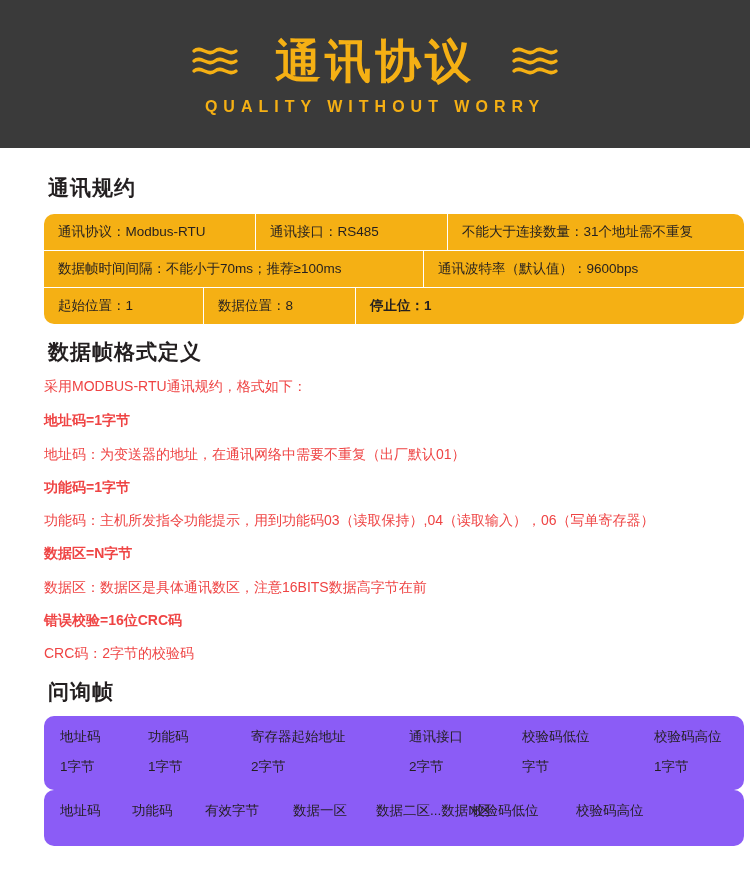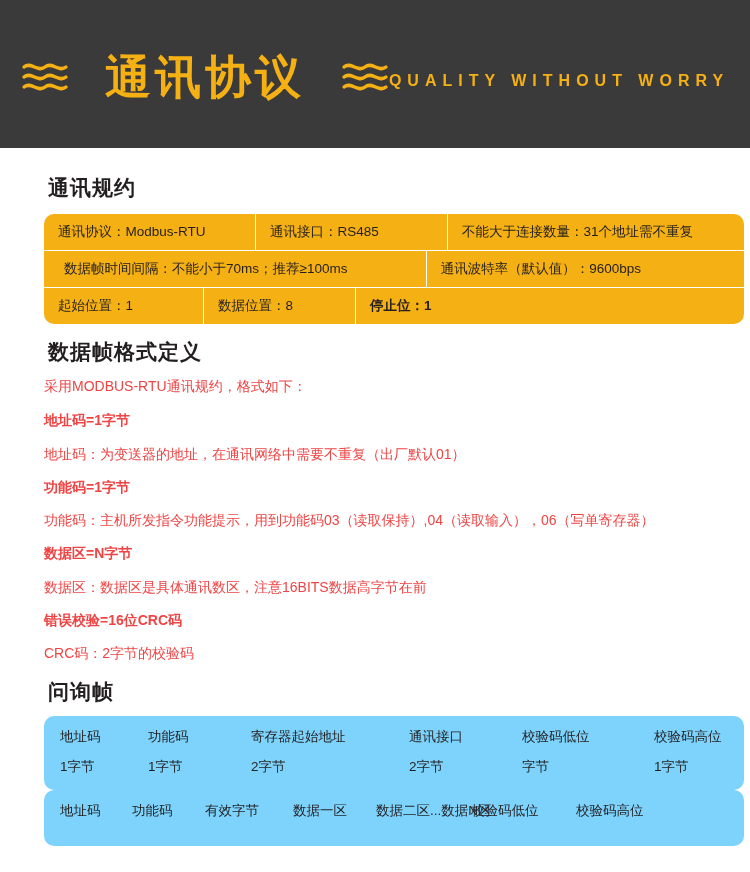--- a/index.html
+++ b/index.html
@@ -23,21 +23,21 @@
     background: #3a3a3a;
     overflow: hidden;
   }
   .banner-inner {
     position: absolute;
     left: 0;
     top: 0;
     width: 750px;
     height: 148px;
     display: flex;
-    flex-direction: row;
+    flex-direction: column;
     align-items: center;
     justify-content: center;
   }
   .banner-title-row {
     display: flex;
     align-items: center;
     justify-content: center;
     gap: 26px;
     margin-top: 6px;
   }
@@ -110,21 +110,21 @@
   }
   .spec-cell:last-child {
     border-right: none;
   }
 
   
   .r1c1 { width: 212px; }
   .r1c2 { width: 192px; }
   .r1c3 { width: 276px; }
   
-  .r2c1 { width: 380px; margin-left: 6px; }
+  .r2c1 { width: 380px; }
   .r2c2 { width: 320px; }
   
   .r3c1 { width: 160px; }
   .r3c2 { width: 152px; }
   .r3c3 { width: 130px; font-weight: bold; }
   .r3c4 { width: 258px; }
 
   
   .body-block {
     margin: 0 0 0 22px;
@@ -140,21 +140,21 @@
     font-weight: bold;
   }
   .line.first {
     margin-bottom: 14px;
   }
 
   
   .frame-table {
     margin: 0 0 0 22px;
     width: 700px;
-    background: #7dd3fc;
+    background: #8b5cf6;
     border-radius: 10px;
     box-sizing: border-box;
     padding: 12px 0 14px 0;
   }
   .frame-row {
     display: flex;
     align-items: center;
   }
   .frame-row.head {
     margin-bottom: 12px;

